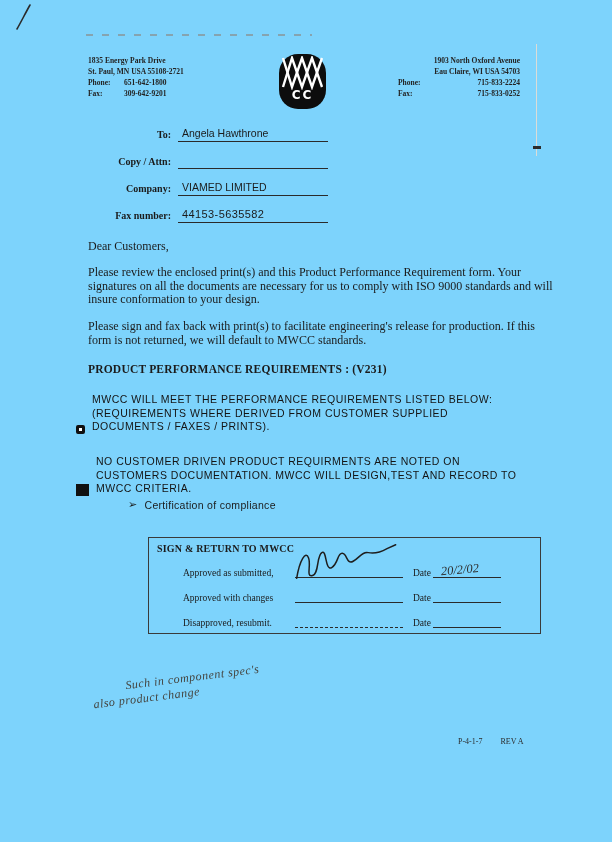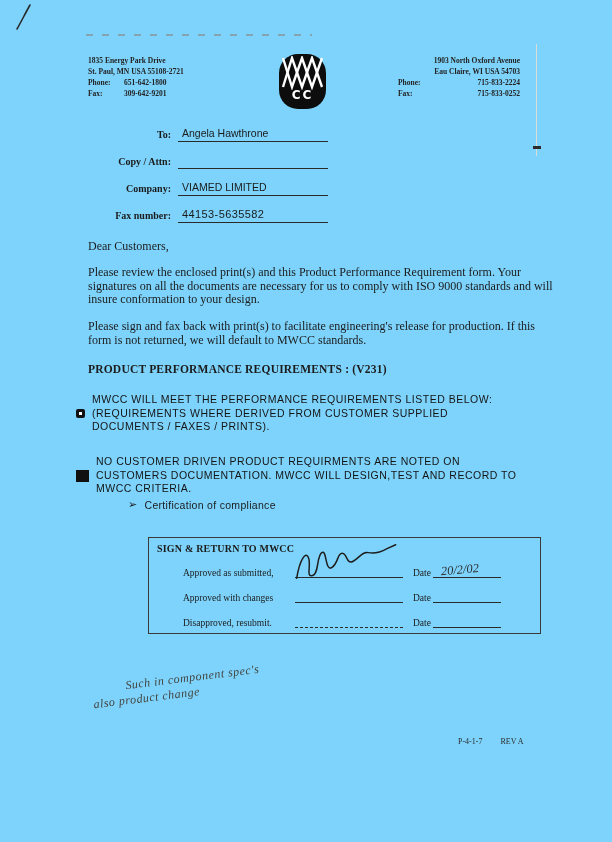--- a/index.html
+++ b/index.html
@@ -47,21 +47,21 @@
     padding:0 2px 1px 4px;
   }
   .field .fline.big { font-size:11px; letter-spacing:.4px; }
 
   
   .text { position:absolute; left:88px; font-size:12px; line-height:13.5px; }
   .para { width:472px; }
   .heading { font-weight:bold; font-size:11.5px; letter-spacing:.2px; }
 
   
-  .opt { position:absolute; left:76px; display:flex; align-items:center; }
+  .opt { position:absolute; left:76px; display:flex; align-items:flex-end; }
   .cbox { flex:0 0 auto; margin-right:7px; }
   .cbox.empty { width:9px; height:9px; border:3px solid #101010; border-radius:2px; margin-top:1px; background:#fff; }
   .cbox.filled { width:13px; height:12px; background:#101010; margin-top:1px; }
   .opt-text {
     width:430px; font-family:"Liberation Sans", sans-serif;
     font-size:10.5px; line-height:13.5px; letter-spacing:.5px; color:#141414;
   }
   .cert { position:absolute; left:128px; display:flex; align-items:center;
           font-family:"Liberation Sans", sans-serif; font-size:10.5px; letter-spacing:.3px; }
   .cert-arrow { margin-right:7px; font-size:11px; }

